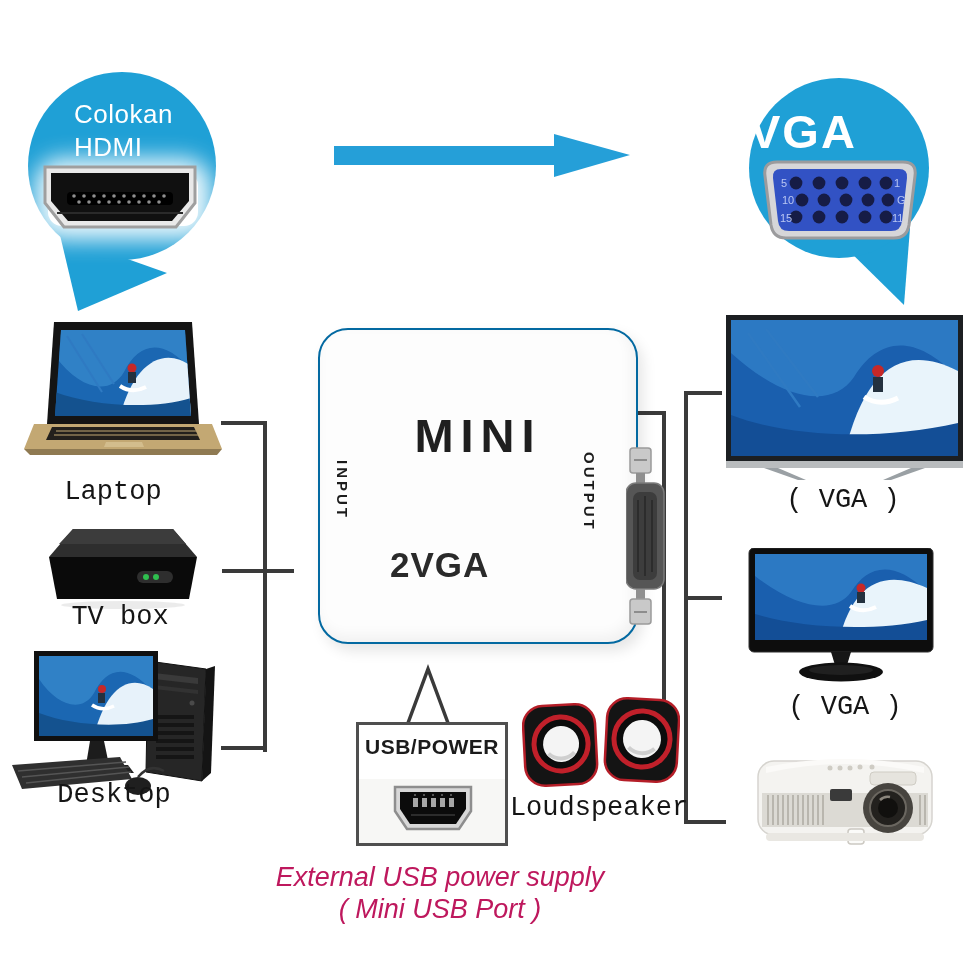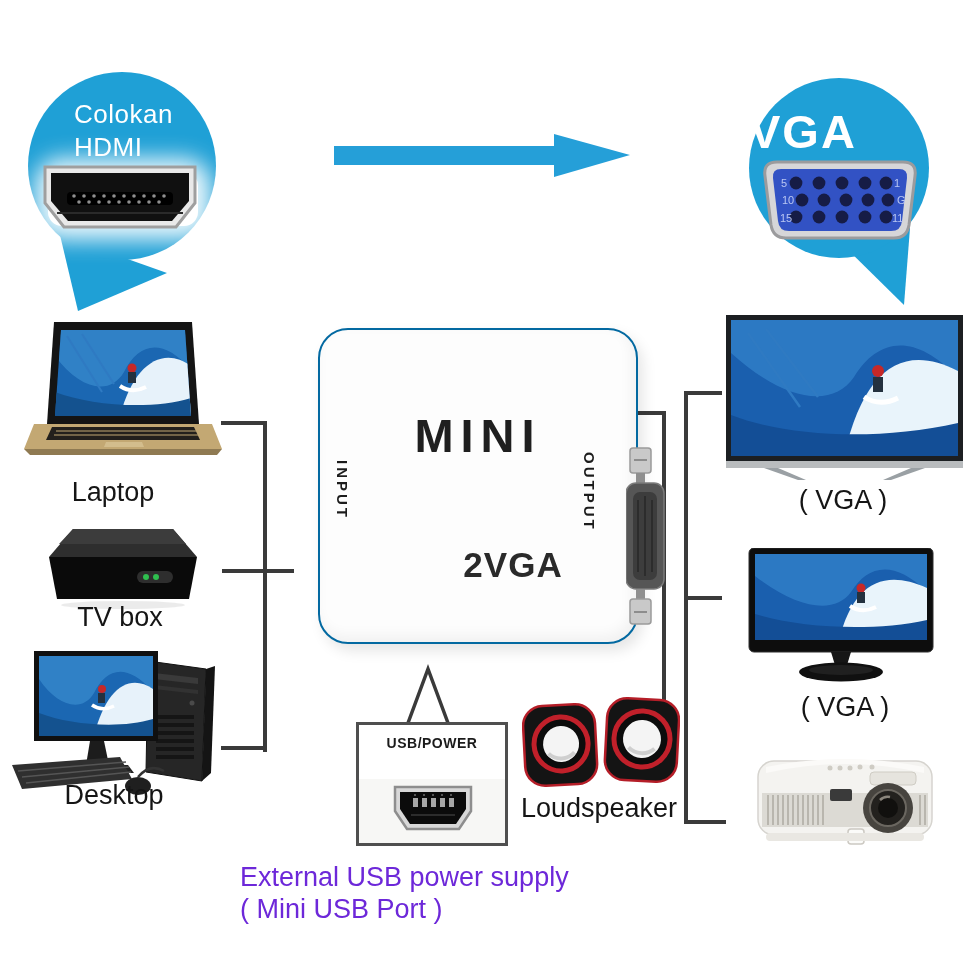--- a/index.html
+++ b/index.html
@@ -15,51 +15,52 @@
     position:absolute;color:#ffffff;font-size:26px;line-height:1.25;
     letter-spacing:0.5px;
   }
   .bubble-text-big{
     position:absolute;color:#ffffff;font-size:47px;font-weight:bold;
     text-align:left;letter-spacing:2px;
   }
   .label{
     position:absolute;font-size:27px;color:#151515;text-align:center;
     line-height:1.12;
+    font-family:Liberation Mono, monospace;
   }
   .line{position:absolute;background:#3a3a3a;}
   .converter{
     position:absolute;left:318px;top:328px;width:316px;height:312px;
     background:#fdfdfd;border:2px solid #0369a1;border-radius:30px;
     box-shadow:5px 7px 14px rgba(0,0,0,0.10), inset -4px -6px 14px rgba(0,0,0,0.05);
   }
   .converter-brand{
     position:absolute;left:0;right:0;top:78px;text-align:center;
     font-size:47px;font-weight:900;letter-spacing:7px;color:#1f1f1f;
   }
   .converter-model{
-    position:absolute;left:70px;right:0;top:215px;text-align:center;
+    position:absolute;left:70px;right:0;top:215px;text-align:left;
     font-size:35px;font-weight:bold;letter-spacing:1px;color:#2a2a2a;
   }
   .v-label{
     position:absolute;writing-mode:vertical-rl;font-size:15px;font-weight:bold;
     letter-spacing:3px;color:#1c1c1c;
   }
   .usb-box{
     position:absolute;left:356px;top:722px;width:152px;height:124px;
     border:3px solid #4f4f4f;background:linear-gradient(#ffffff 0 46%,#f7f7f5 46% 100%);
     box-sizing:border-box;
   }
   .usb-box-label{
     position:absolute;left:0;right:0;top:10px;text-align:center;
-    font-size:14px;font-weight:bold;letter-spacing:0.5px;color:#1b1b1b;
+    font-size:21px;font-weight:bold;letter-spacing:0.5px;color:#1b1b1b;
   }
   .caption{
-    position:absolute;left:240px;top:862px;width:400px;
-    font-size:27px;color:#6d28d9;line-height:1.18;
+    position:absolute;left:240px;top:862px;width:400px;text-align:center;
+    font-size:27px;color:#be185d;line-height:1.18;font-style:italic;
   }
   svg{display:block;}
   .glow{
     position:absolute;background:#ffffff;border-radius:14px;
     box-shadow:0 0 22px 14px rgba(255,255,255,0.9);
   }
 </style>
 </head>
 <body>
 

